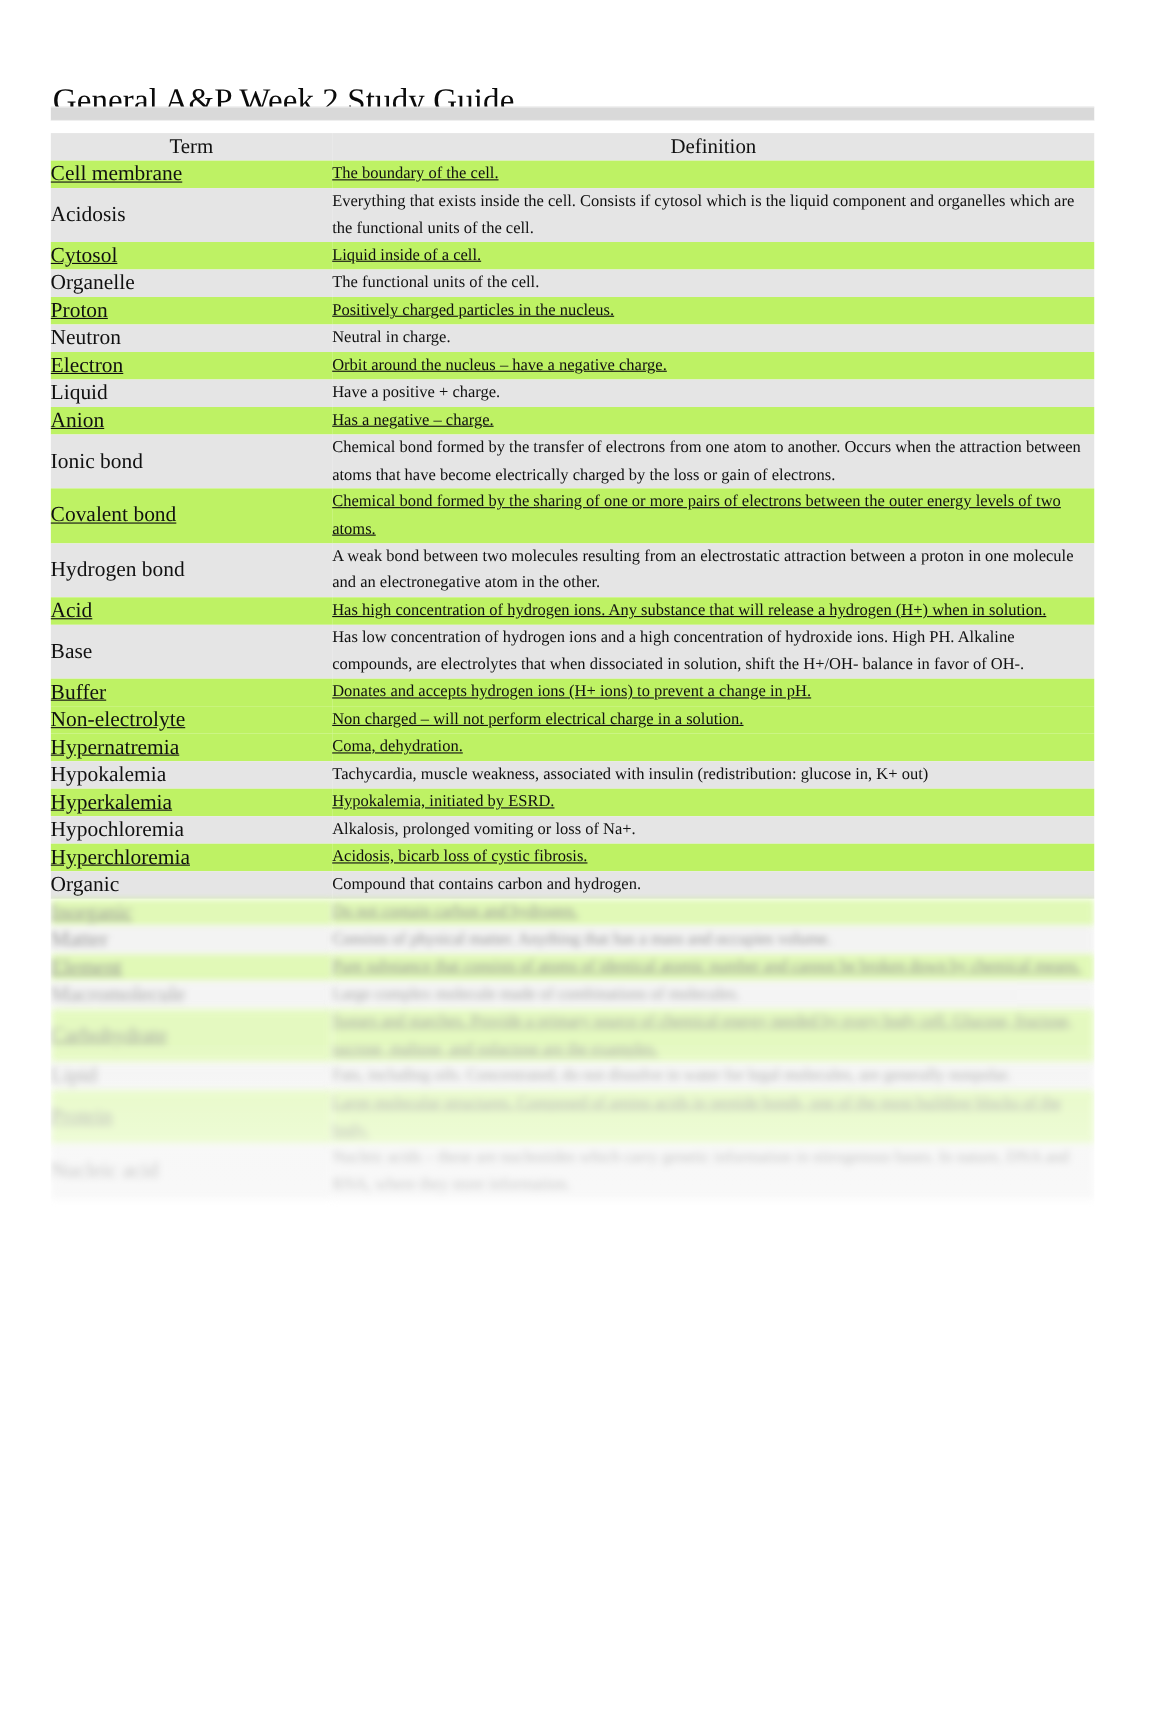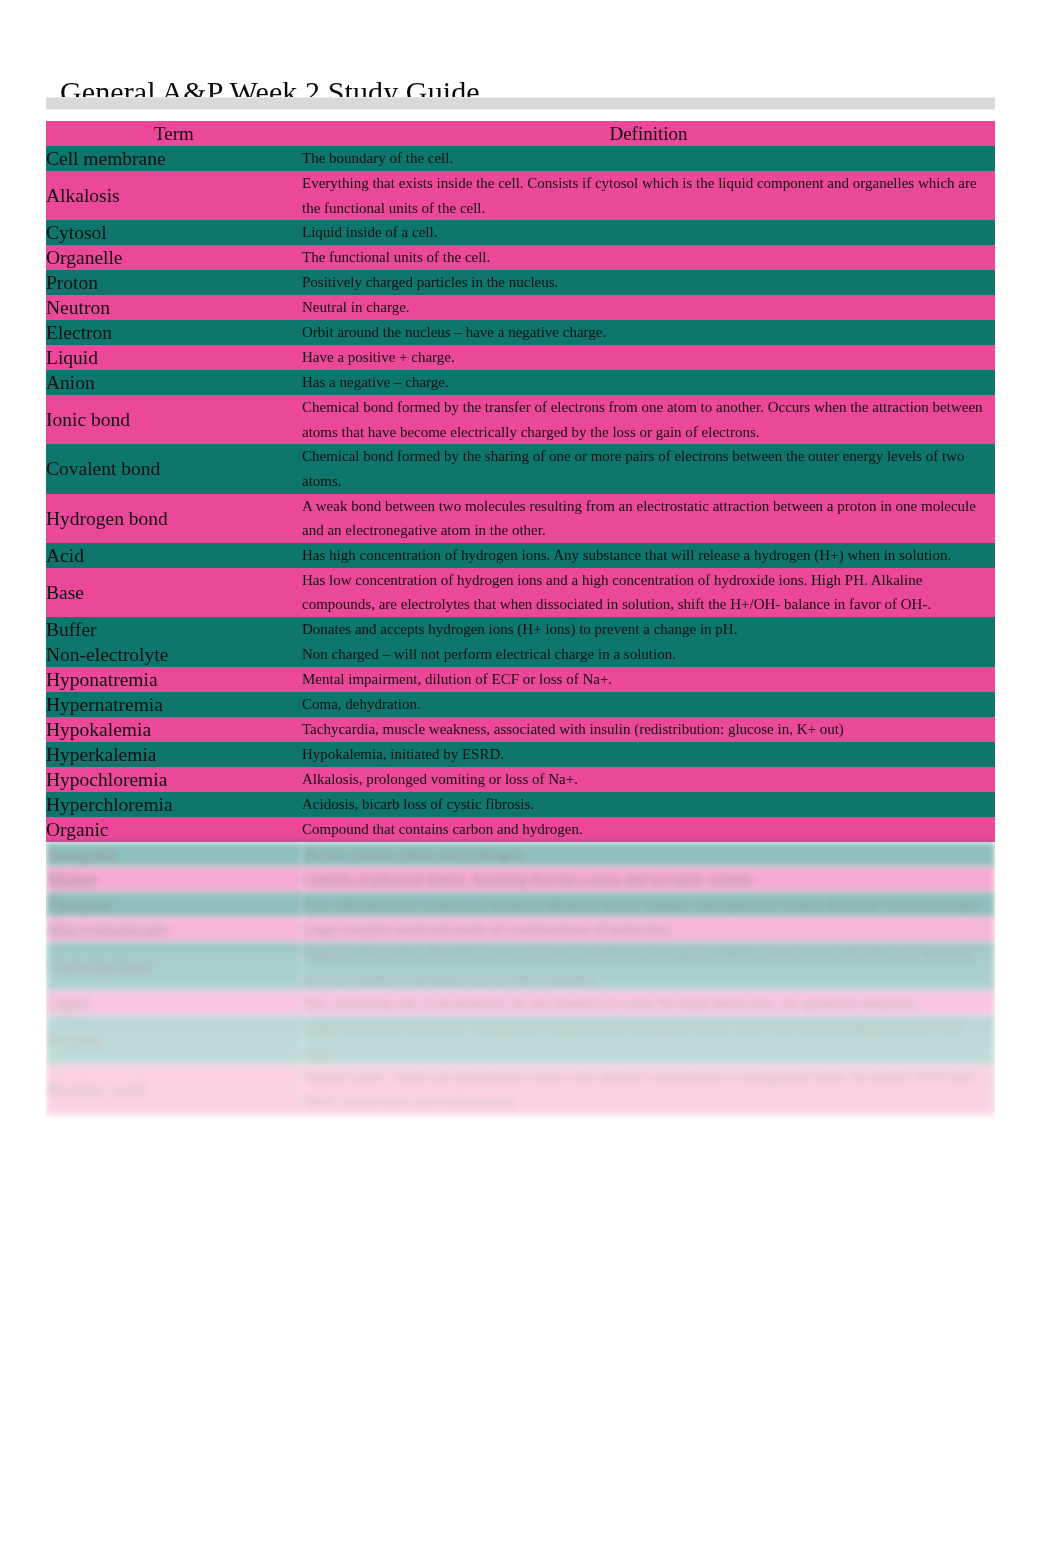--- a/index.html
+++ b/index.html
@@ -18,21 +18,21 @@
   #page {
     position: relative;
     width: 1062px;
     height: 1561px;
     background: #ffffff;
   }
 
   
   .doc-title {
     position: absolute;
-    left: 60px;
+    left: 48px;
     top: 53px;
     font-size: 30px;
     line-height: 38px;
     font-weight: normal;
     letter-spacing: 0.1px;
     color: #0b0b0b;
     white-space: nowrap;
   }
 
   
@@ -84,22 +84,22 @@
     color: #101010;
   }
   .cell-def {
     font-size: 15px;
     line-height: 24.6px;
     padding: 3px 14px 3px 14px;
     color: #101010;
   }
 
   
-  tr.band-a td, tr.band-a th { background: #0f766e; }
-  tr.band-b td, tr.band-b th { background: #ec4899; }
+  tr.band-a td, tr.band-a th { background: #bef264; text-decoration: underline; }
+  tr.band-b td, tr.band-b th { background: #e5e5e5; }
 
   
   .blur-region td {
     filter: blur(3.1px);
     opacity: 0.46;
     color: #1a1a1a;
   }
   .blur-strong td {
     filter: blur(3.6px);
     opacity: 0.40;
@@ -157,21 +157,21 @@
         <th class="hdr-term">Term</th>
         <th class="hdr-def">Definition</th>
       </tr>
     </thead>
     <tbody id="table-body">
         <tr class="band-a">
           <td class="cell-term">Cell membrane</td>
           <td class="cell-def">The boundary of the cell.</td>
         </tr>
         <tr class="band-b">
-          <td class="cell-term">Alkalosis</td>
+          <td class="cell-term">Acidosis</td>
           <td class="cell-def">Everything that exists inside the cell. Consists if cytosol which is the liquid component and organelles which are the functional units of the cell.</td>
         </tr>
         <tr class="band-a">
           <td class="cell-term">Cytosol</td>
           <td class="cell-def">Liquid inside of a cell.</td>
         </tr>
         <tr class="band-b">
           <td class="cell-term">Organelle</td>
           <td class="cell-def">The functional units of the cell.</td>
         </tr>
@@ -215,24 +215,20 @@
           <td class="cell-term">Base</td>
           <td class="cell-def">Has low concentration of hydrogen ions and a high concentration of hydroxide ions. High PH. Alkaline compounds, are electrolytes that when dissociated in solution, shift the H+/OH- balance in favor of OH-.</td>
         </tr>
         <tr class="band-a">
           <td class="cell-term">Buffer</td>
           <td class="cell-def">Donates and accepts hydrogen ions (H+ ions) to prevent a change in pH.</td>
         </tr>
         <tr class="band-a">
           <td class="cell-term">Non-electrolyte</td>
           <td class="cell-def">Non charged – will not perform electrical charge in a solution.</td>
-        </tr>
-        <tr class="band-b">
-          <td class="cell-term">Hyponatremia</td>
-          <td class="cell-def">Mental impairment, dilution of ECF or loss of Na+.</td>
         </tr>
         <tr class="band-a">
           <td class="cell-term">Hypernatremia</td>
           <td class="cell-def">Coma, dehydration.</td>
         </tr>
         <tr class="band-b">
           <td class="cell-term">Hypokalemia</td>
           <td class="cell-def">Tachycardia, muscle weakness, associated with insulin (redistribution: glucose in, K+ out)</td>
         </tr>
         <tr class="band-a">

